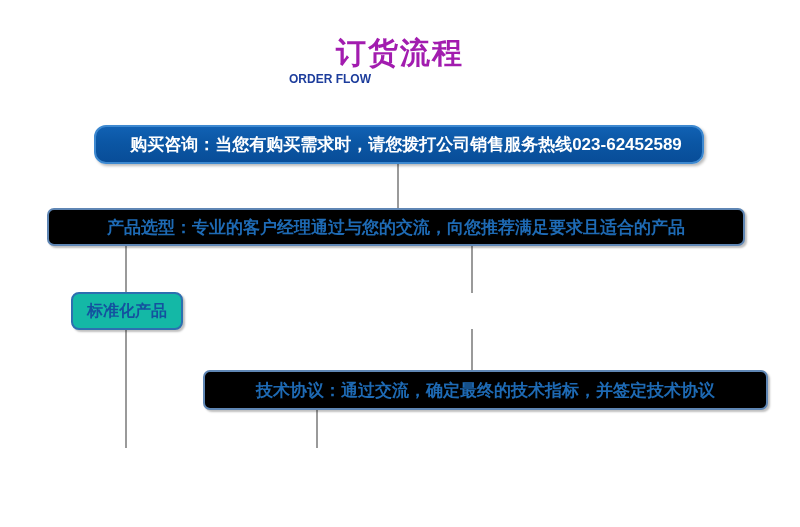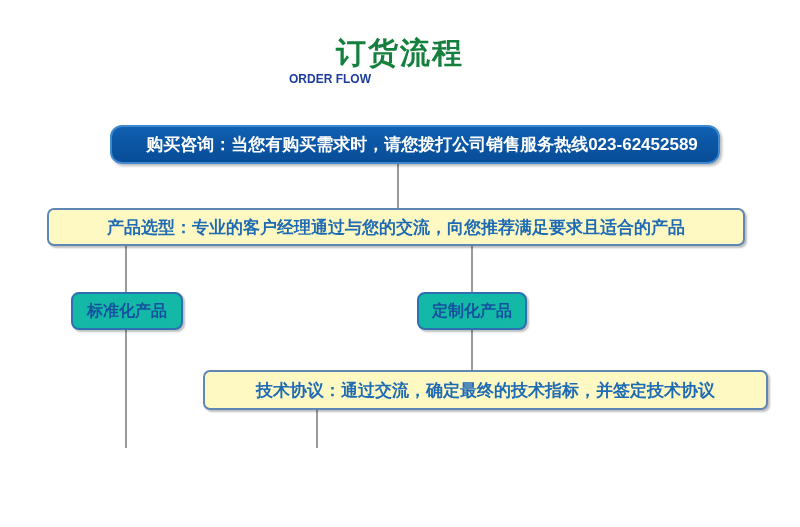--- a/index.html
+++ b/index.html
@@ -10,21 +10,21 @@
   #canvas{
     position:relative;
     width:800px;height:527px;
     background:#ffffff;
     overflow:hidden;
   }
   .page-title{
     position:absolute;left:0;top:33px;width:800px;
     text-align:center;
     font-size:30px;font-weight:bold;
-    color:#15803d;
+    color:#a21caf;
     letter-spacing:2px;
   }
   .page-subtitle{
     position:absolute;left:0;top:72px;width:660px;
     text-align:center;
     font-size:12px;font-weight:bold;
     color:#1d3d9c;
     letter-spacing:0px;
   }
   .node{
@@ -37,36 +37,36 @@
   }
   .node.dark{
     background:linear-gradient(180deg,#1161b3 0%, #0b56a4 45%, #084d98 100%);
     border:2px solid #3e89d0;
     border-radius:12px;
     color:#ffffff;
     font-size:17px;
     box-shadow:2px 2px 3px rgba(0,0,0,0.28);
   }
   .node.light{
-    background:#fef9c3;
+    background:#000000;
     border:2px solid #5f86b4;
     border-radius:7px;
     color:#1e6ab4;
     font-size:17px;
     box-shadow:2px 2px 2px rgba(0,0,0,0.25);
   }
   .node.sky{
     background:#14b8a6;
     border:2px solid #2d6fb0;
     border-radius:8px;
     color:#14519f;
     font-size:16px;
     box-shadow:2px 2px 2px rgba(0,0,0,0.25);
   }
-  #node-consult  {left:110px; top:125px;width:610px;height:39px;padding-left:14px;}
+  #node-consult  {left:94px; top:125px;width:610px;height:39px;padding-left:14px;}
   #node-selection{left:47px; top:208px;width:698px;height:38px;}
   #node-standard {left:71px; top:292px;width:112px;height:38px;}
   #node-custom   {left:417px;top:292px;width:110px;height:38px;}
   #node-agreement{left:203px;top:370px;width:565px;height:40px;}
   #node-contract {left:68px; top:447px;width:376px;height:37px;}
   .connector{
     position:absolute;
     width:2px;
     background:#9a9a9a;
     z-index:1;
@@ -93,18 +93,17 @@
   <div class="connector" id="conn-d"></div>
   <div class="connector" id="conn-e"></div>
   <div class="connector" id="conn-f"></div>
 
   <div class="node dark" id="node-consult">购买咨询：当您有购买需求时，请您拨打公司销售服务热线023-62452589</div>
 
   <div class="node light" id="node-selection">产品选型：专业的客户经理通过与您的交流，向您推荐满足要求且适合的产品</div>
 
   <div class="node sky" id="node-standard">标准化产品</div>
 
-  <div class="node sky" id="node-custom">定制化产品</div>
 
   <div class="node light" id="node-agreement">技术协议：通过交流，确定最终的技术指标，并签定技术协议</div>
 
 
 </div>
 
 </body></html>

